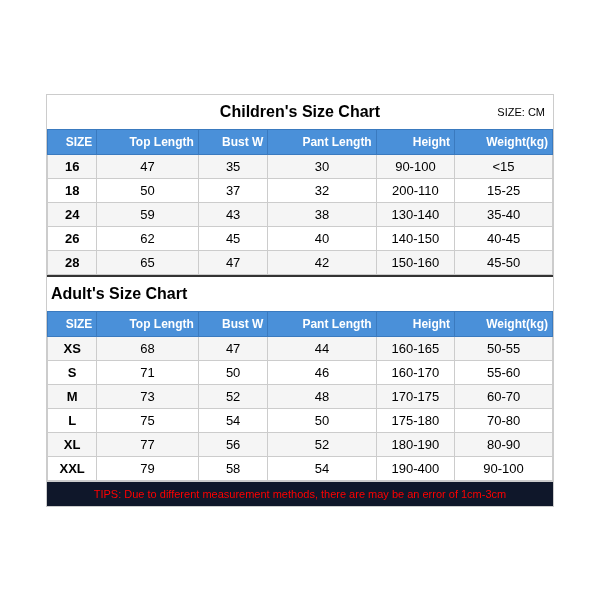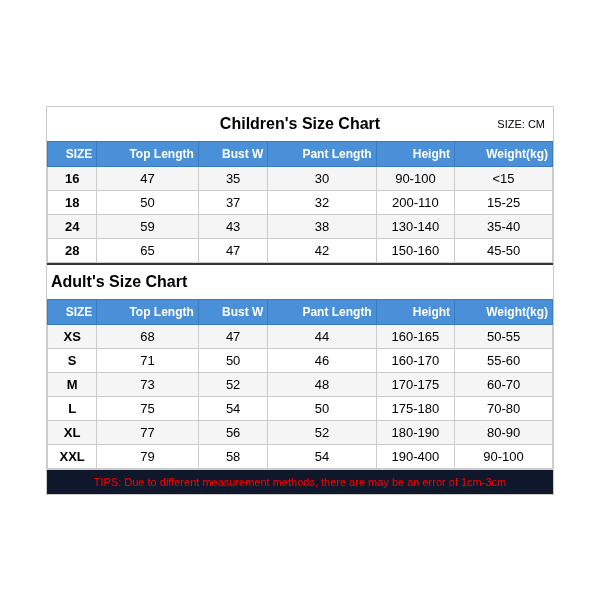--- a/index.html
+++ b/index.html
@@ -116,20 +116,28 @@
         </tr>
         <tr>
           <td>24</td>
           <td>59</td>
           <td>43</td>
           <td>38</td>
           <td>130-140</td>
           <td>35-40</td>
         </tr>
         <tr>
+          <td>26</td>
+          <td>62</td>
+          <td>45</td>
+          <td>40</td>
+          <td>140-150</td>
+          <td>40-45</td>
+        </tr>
+        <tr>
           <td>28</td>
           <td>65</td>
           <td>47</td>
           <td>42</td>
           <td>150-160</td>
           <td>45-50</td>
         </tr>
       </tbody>
   </table>
 

